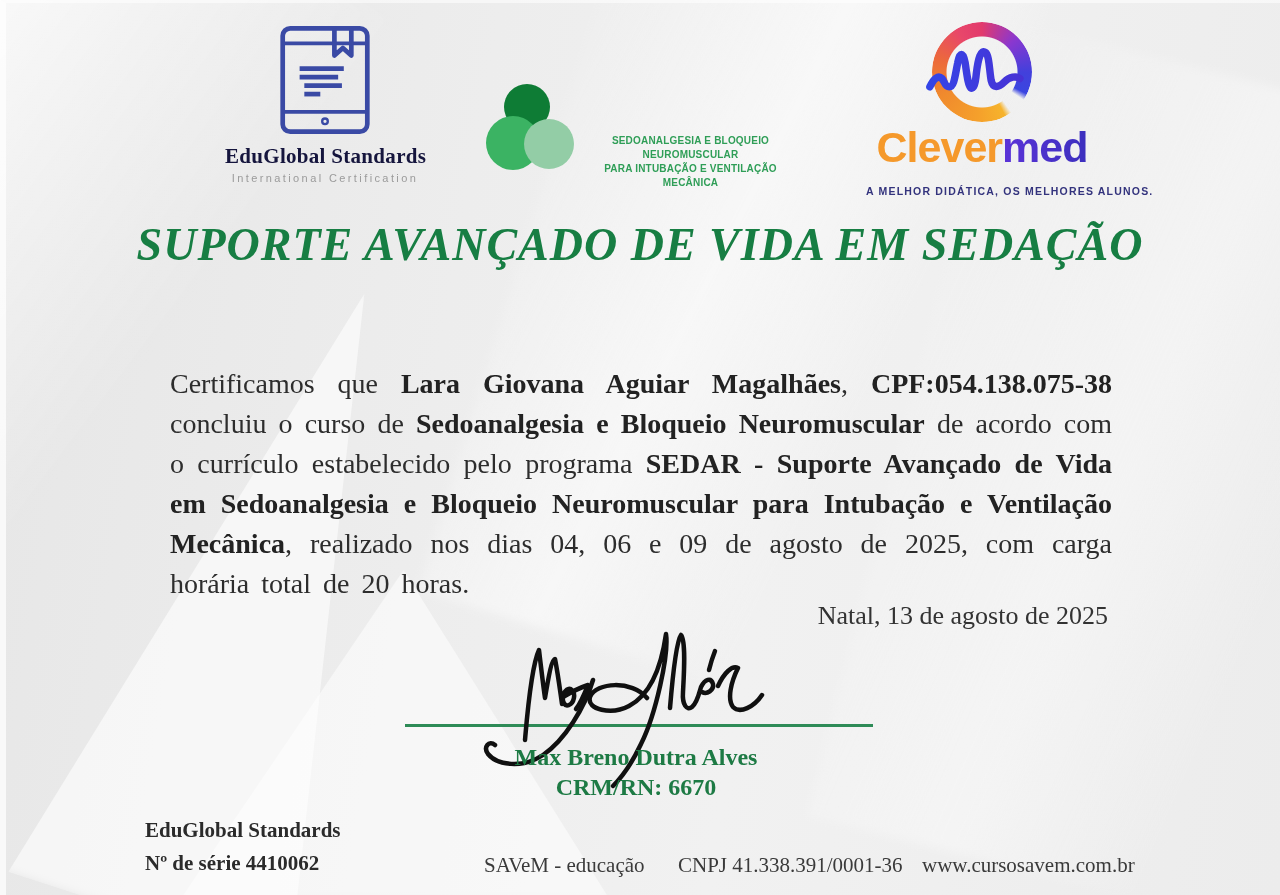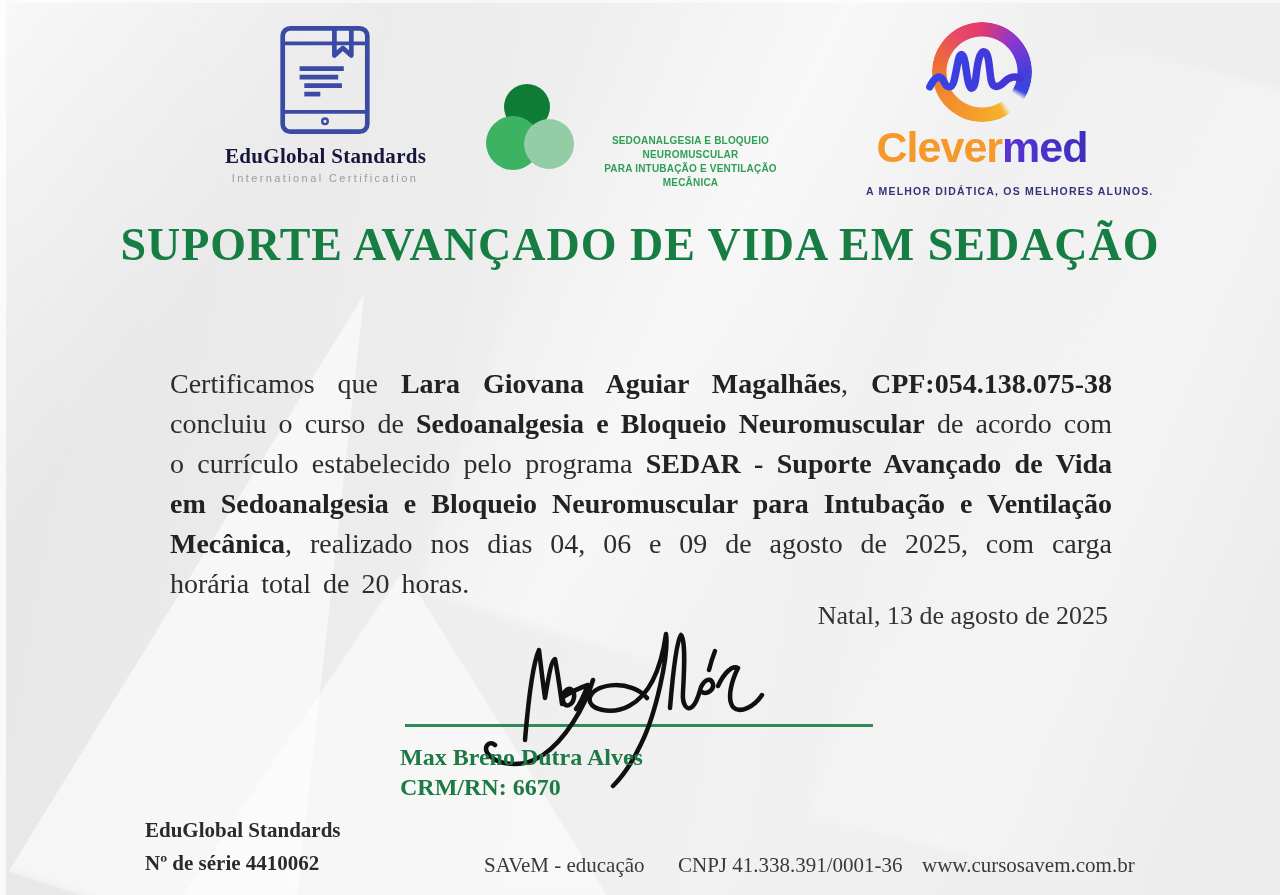--- a/index.html
+++ b/index.html
@@ -58,35 +58,35 @@
   .cm-left{color:#f5992b;}
   .cm-right{background:linear-gradient(90deg,#5b33d8,#3c2fbe);
       -webkit-background-clip:text;background-clip:text;color:#4b2fd2;
       -webkit-text-fill-color:transparent;}
   .cm-tag{margin-top:15px;font-family:"Liberation Sans",sans-serif;font-weight:bold;
       font-size:10.5px;color:#33337d;letter-spacing:1.2px;white-space:nowrap;}
 
   
   .cert-title{position:absolute;left:0;right:0;top:218px;text-align:center;
       font-family:"Liberation Serif",serif;font-weight:bold;font-size:46px;
-      color:#177e43;letter-spacing:1px;white-space:nowrap;}
+      color:#177e43;letter-spacing:1px;white-space:nowrap;font-style:italic;}
 
   
   .cert-body{position:absolute;left:170px;top:336px;width:942px;
       font-family:"Liberation Serif",serif;font-size:28px;line-height:40px;
       color:#2d2d2d;text-align:justify;word-spacing:5px;}
   .cert-body b{color:#222;}
 
   .date-line{position:absolute;right:172px;top:601px;
       font-family:"Liberation Serif",serif;font-size:26px;color:#333;}
 
   
   .sig-rule{position:absolute;left:405px;top:724px;width:468px;height:3px;background:#2e8b57;}
   .sig-svg{position:absolute;left:400px;top:622px;}
-  .sig-block{position:absolute;left:400px;top:742px;width:472px;text-align:left;
+  .sig-block{position:absolute;left:400px;top:742px;width:472px;text-align:center;
       font-family:"Liberation Serif",serif;font-weight:bold;color:#1d7a44;}
   .sig-name{font-size:24px;line-height:30px;}
   .sig-crm{font-size:24px;line-height:30px;}
 
   
   .ft{position:absolute;font-family:"Liberation Serif",serif;font-size:21px;color:#3a3a3a;white-space:nowrap;}
   .ft-org{left:145px;top:818px;font-weight:bold;color:#2b2b2b;}
   .ft-serial{left:145px;top:851px;font-weight:bold;color:#2b2b2b;}
   .ft-brand{left:484px;top:853px;}
   .ft-cnpj{left:678px;top:853px;}

